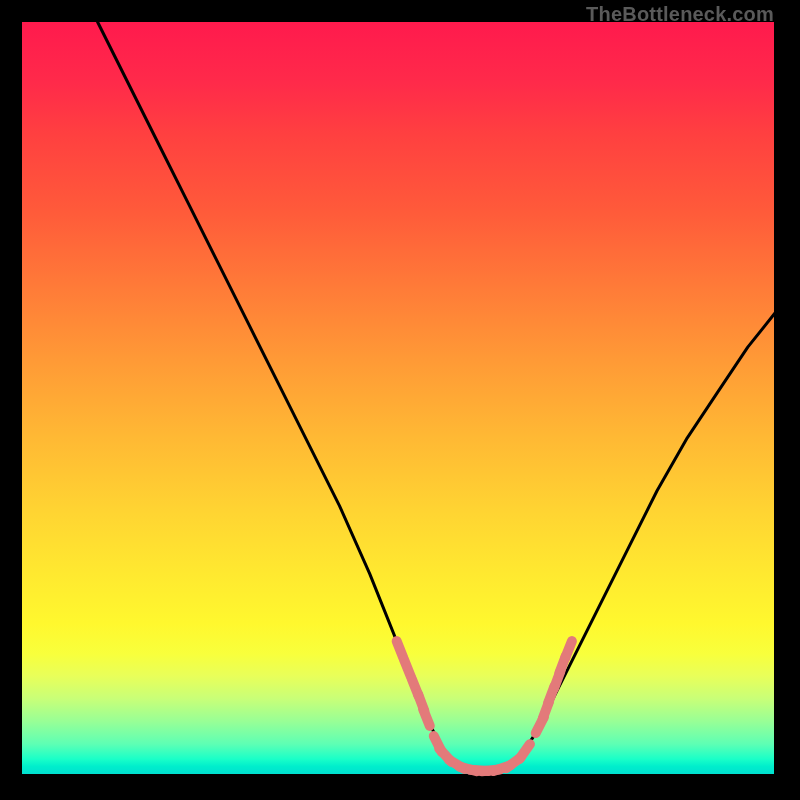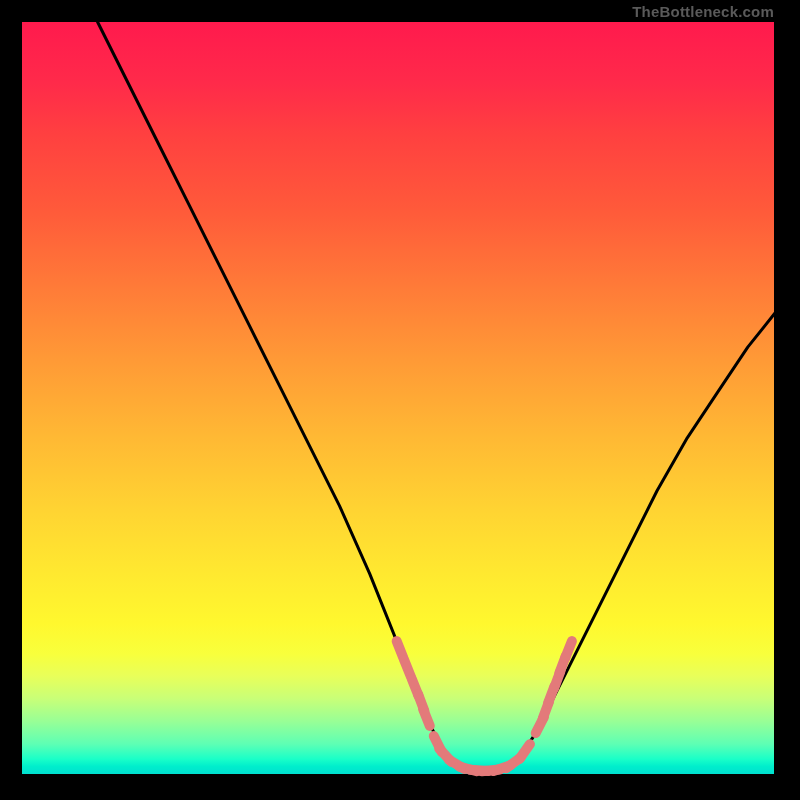--- a/index.html
+++ b/index.html
@@ -37,21 +37,21 @@
       #00e0d0 100%
     );
     border-right: 4px solid #000;
     border-bottom: 4px solid #000;
   }
   .watermark {
     position: absolute;
     top: 3px;
     right: 26px;
     font-family: Arial, Helvetica, sans-serif;
-    font-size: 15px;
+    font-size: 20px;
     font-weight: bold;
     color: #5a5a5a;
     letter-spacing: 0.2px;
   }
   svg.curve-layer {
     position: absolute;
     left: 0;
     top: 0;
     width: 756px;
     height: 756px;

